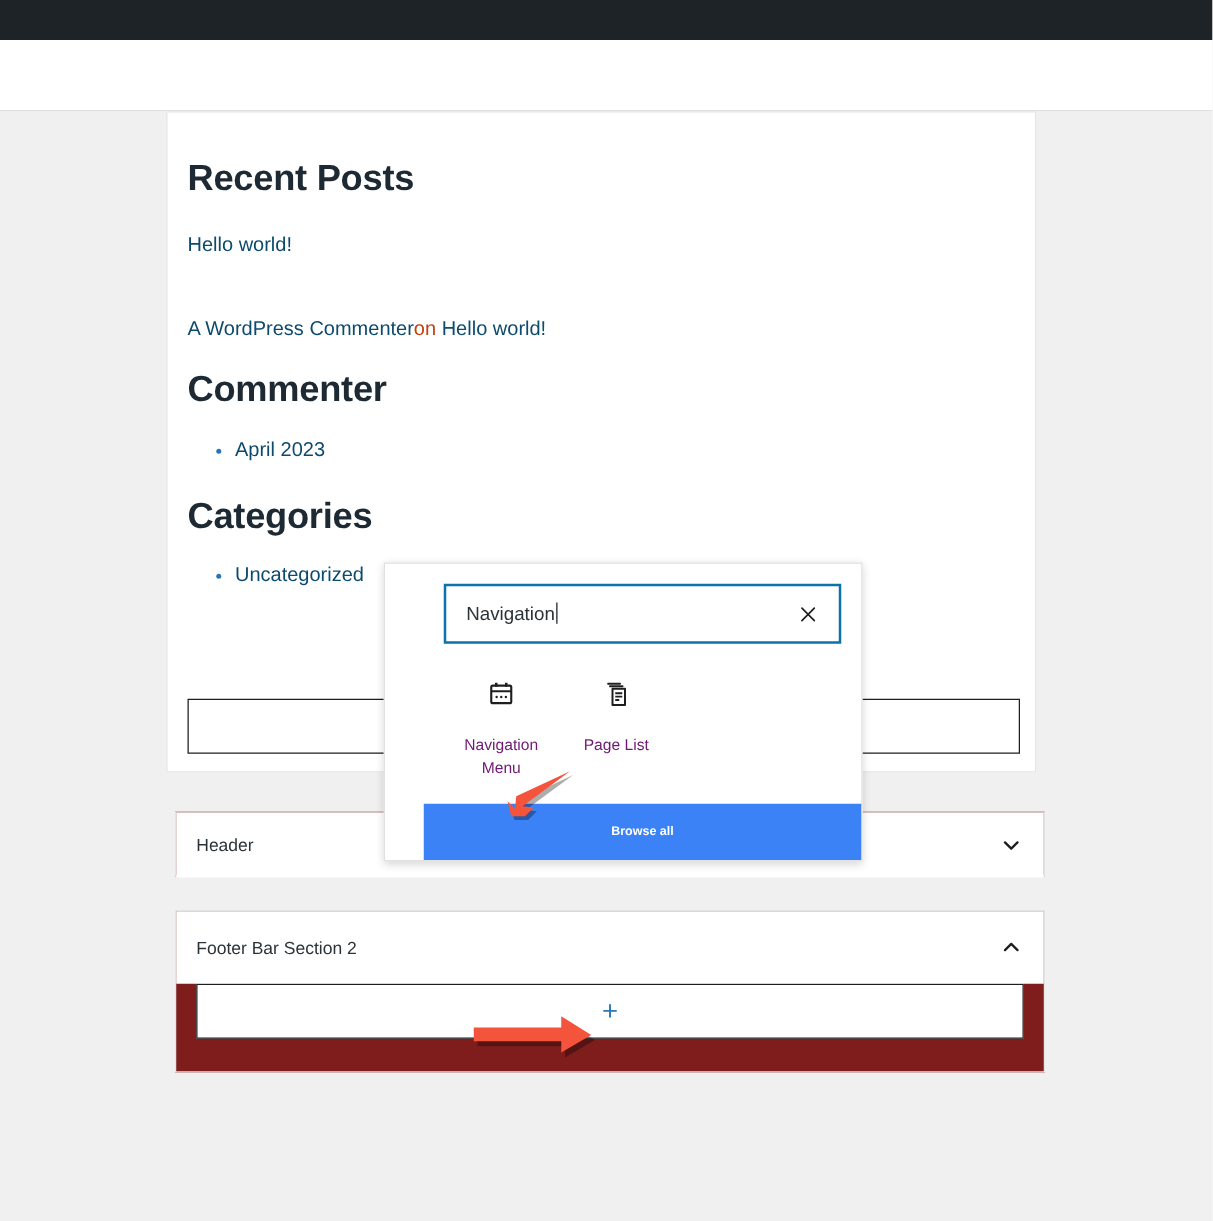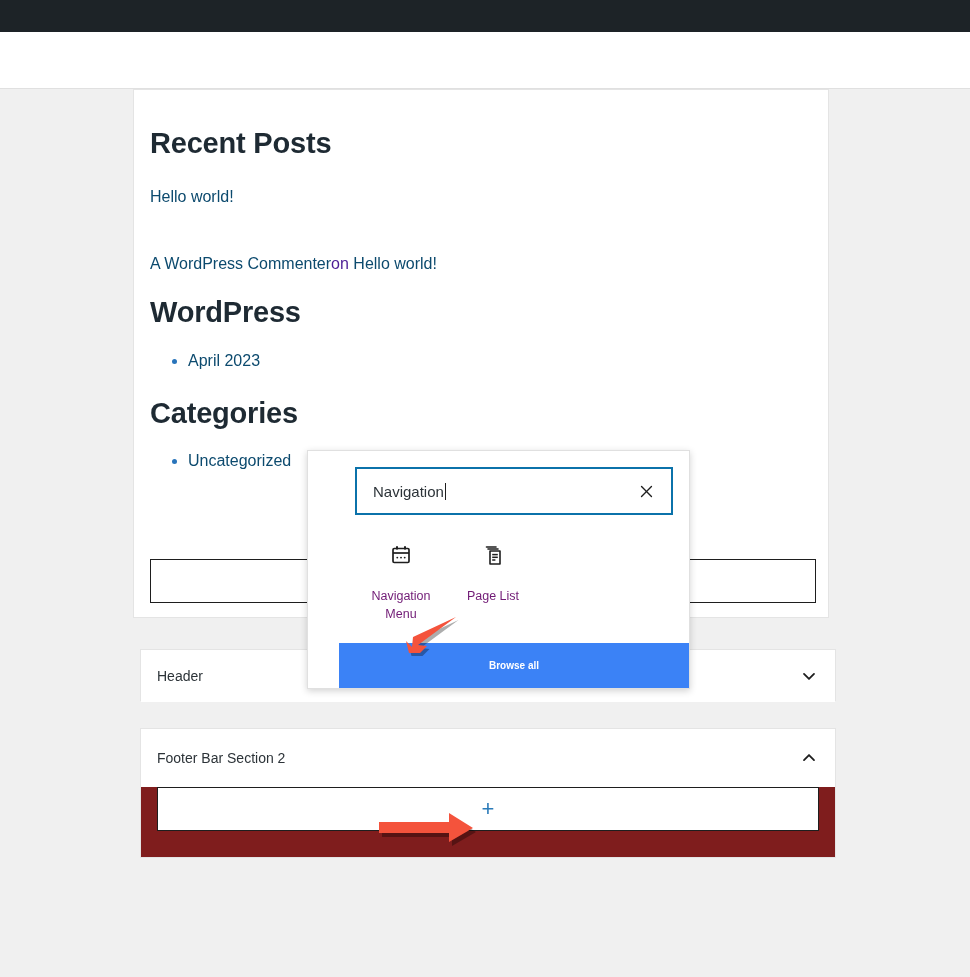--- a/index.html
+++ b/index.html
@@ -268,26 +268,26 @@
 
     <div class="preview-panel">
       <div class="preview-inner">
         <h2 class="pv-heading pv-h1">Recent Posts</h2>
         <div class="pv-line">
           <a class="pv-link" href="#">Hello world!</a>
         </div>
 
         <div class="gap-a"></div>
         <div class="pv-line">
-          <a class="pv-link" href="#">A WordPress Commenter</a><span style="color:#4c1d95;">on</span>
+          <a class="pv-link" href="#">A WordPress Commenter</a><span style="color:#c2410c;">on</span>
           <a class="pv-link" href="#">Hello world!</a>
         </div>
 
         <div class="gap-a"></div>
-        <h2 class="pv-heading">WordPress</h2>
+        <h2 class="pv-heading">Commenter</h2>
         <ul class="pv-ul">
           <li><a class="pv-link" href="#">April 2023</a></li>
         </ul>
 
         <div class="gap-a"></div>
         <h2 class="pv-heading">Categories</h2>
         <ul class="pv-ul">
           <li><a class="pv-link" href="#">Uncategorized</a></li>
         </ul>
       </div>

